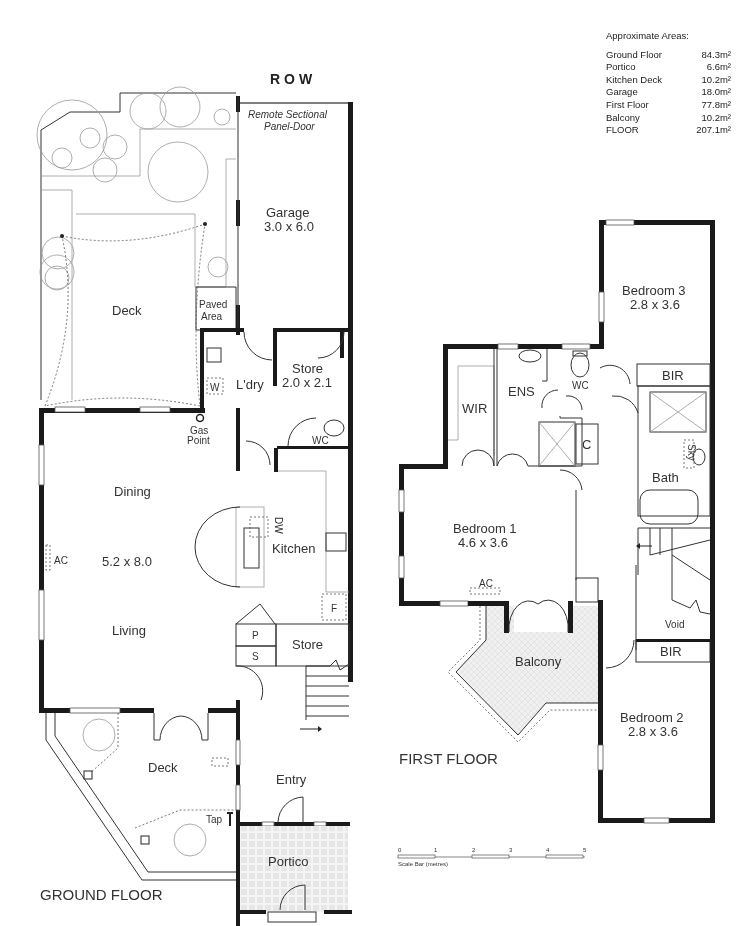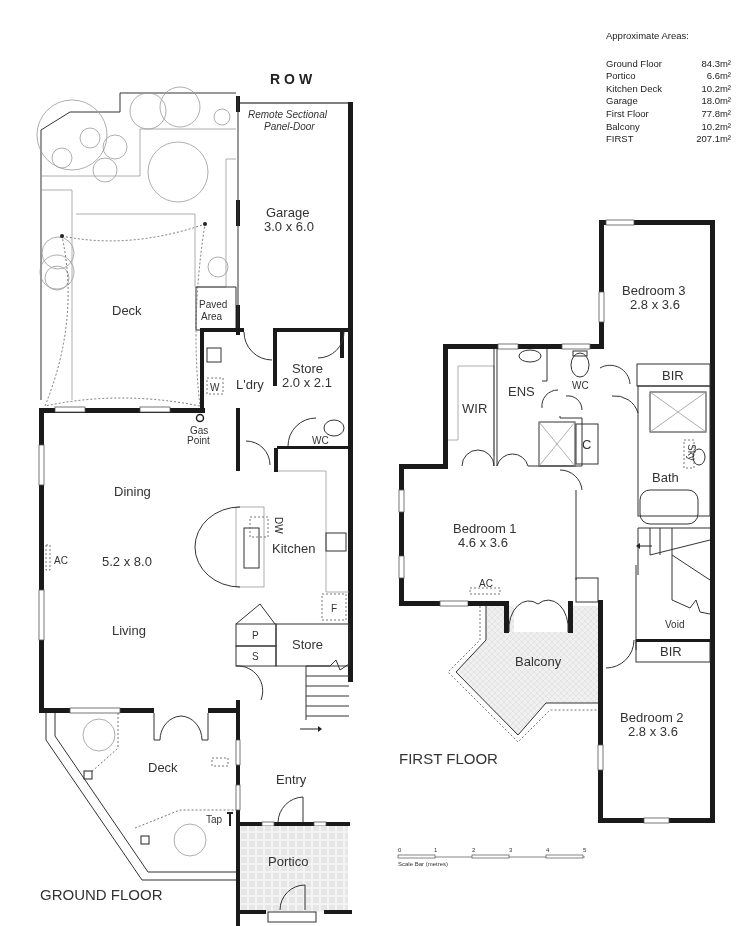--- a/index.html
+++ b/index.html
@@ -9,21 +9,21 @@
   .thin{stroke:#333;stroke-width:1;fill:none;}
   .lite{stroke:#999;stroke-width:0.8;fill:none;}
   .dash{stroke:#555;stroke-width:0.8;fill:none;stroke-dasharray:2 2;}
   .win{fill:#fff;stroke:#555;stroke-width:0.8;}
   .lbl{font-family:"Liberation Sans",sans-serif;fill:#333;font-size:13px;}
   .lbl-s{font-family:"Liberation Sans",sans-serif;fill:#333;font-size:10px;}
   .lbl-i{font-family:"Liberation Sans",sans-serif;fill:#333;font-size:10px;font-style:italic;}
   .title{font-family:"Liberation Sans",sans-serif;fill:#333;font-size:15px;}
   .row{font-family:"Liberation Sans",sans-serif;fill:#222;font-size:14px;font-weight:bold;letter-spacing:4px;}
   .areas{position:absolute;left:606px;top:30px;width:125px;font-size:9.5px;color:#222;line-height:12.6px;}
-  .areas .hd{margin-bottom:15px;}
+  .areas .hd{margin-bottom:6px;}
   .areas .r{display:flex;justify-content:space-between;}
   .scale{font-family:"Liberation Sans",sans-serif;fill:#333;font-size:6px;}
 </style>
 </head>
 <body>
 
 <div class="areas">
   <div class="hd">Approximate Areas:</div>
   <div class="r">
       <span>Ground Floor</span>
@@ -43,21 +43,21 @@
     </div>
   <div class="r">
       <span>First Floor</span>
       <span>77.8m²</span>
     </div>
   <div class="r">
       <span>Balcony</span>
       <span>10.2m²</span>
     </div>
   <div class="r">
-      <span>FIRST</span>
+      <span>FLOOR</span>
       <span>207.1m²</span>
     </div>
 </div>
 
 <svg width="750" height="926" viewBox="0 0 750 926">
   <defs>
     <pattern id="tile" width="8" height="8" patternUnits="userSpaceOnUse">
       <rect width="8" height="8" fill="#f4f4f4"></rect>
       <rect x="1" y="1" width="6" height="6" fill="#e6e6e6"></rect>
     </pattern>

